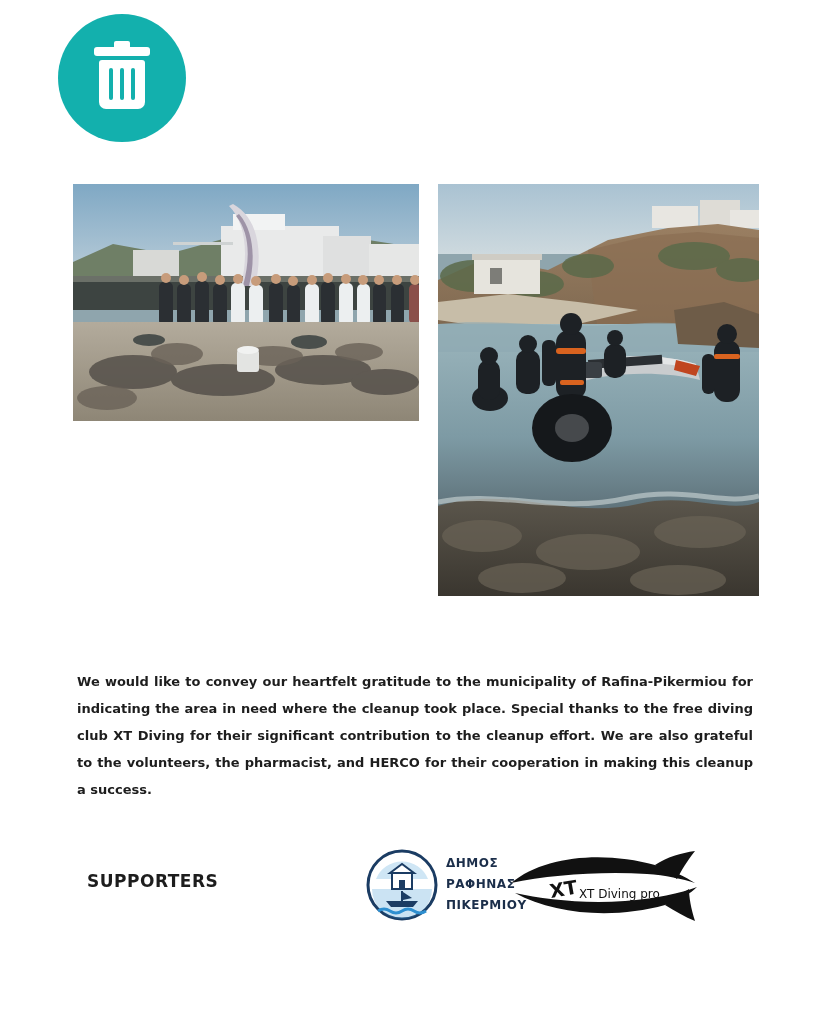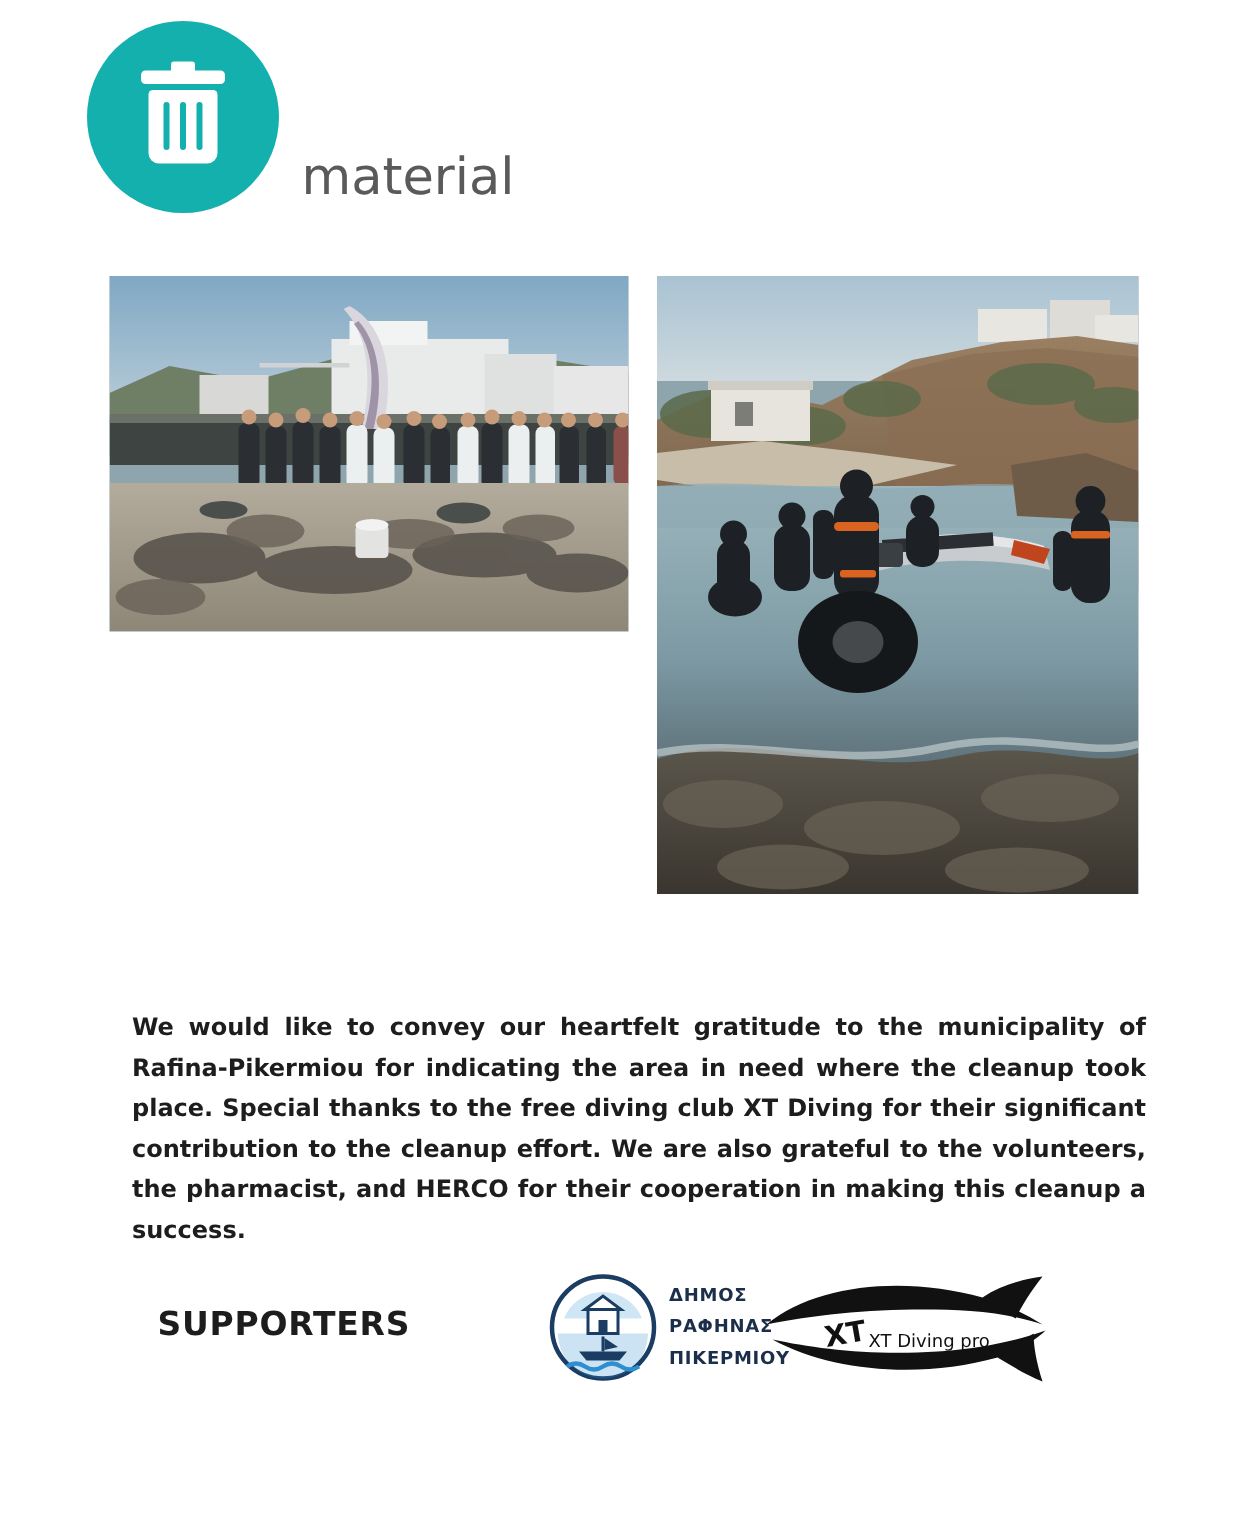--- a/index.html
+++ b/index.html
@@ -117,48 +117,47 @@
     left: 438px;
     top: 184px;
     width: 321px;
     height: 412px;
   }
   .photo canvas, .photo svg { display: block; }
 
   
   .body-text {
     position: absolute;
-    left: 88px;
+    left: 77px;
     top: 655px;
     width: 676px;
-    font-size: 16px;
+    font-size: 13px;
     line-height: 27px;
     color: #1d1d1d;
     text-align: justify;
     font-weight: bold;
     font-family: "DejaVu Sans", "Liberation Sans", sans-serif;
   }
 
   
   .supporters-row {
     position: absolute;
     left: 75px;
     top: 845px;
     width: 680px;
     height: 95px;
   }
   .supporters-label {
     position: absolute;
     left: 12px;
     top: 26px;
-    font-size: 22px;
+    font-size: 17px;
     font-weight: bold;
     letter-spacing: 0.5px;
     color: #1d1d1d;
-    margin-left: 18px;
   }
   .logo-muni {
     position: absolute;
     left: 215px;
     top: 0px;
     width: 270px;
     height: 82px;
   }
   .logo-muni .crest {
     position: absolute;
@@ -193,21 +192,20 @@
     <div class="trash-icon">
       <div class="trash-handle"></div>
       <div class="trash-lid"></div>
       <div class="trash-body">
         <span></span>
           <span></span>
           <span></span>
       </div>
     </div>
   </div>
-  <div class="stat-label">material</div>
 </div>
 
 <div class="photo" id="photo-left">
   <svg width="346" height="237" viewBox="0 0 346 237" xmlns="http://www.w3.org/2000/svg">
     <defs>
       <linearGradient id="skyL" x1="0" y1="0" x2="0" y2="1">
         <stop offset="0%" stop-color="#7fa8c4"></stop>
         <stop offset="100%" stop-color="#c4d3dc"></stop>
       </linearGradient>
       <linearGradient id="gravel" x1="0" y1="0" x2="0" y2="1">

